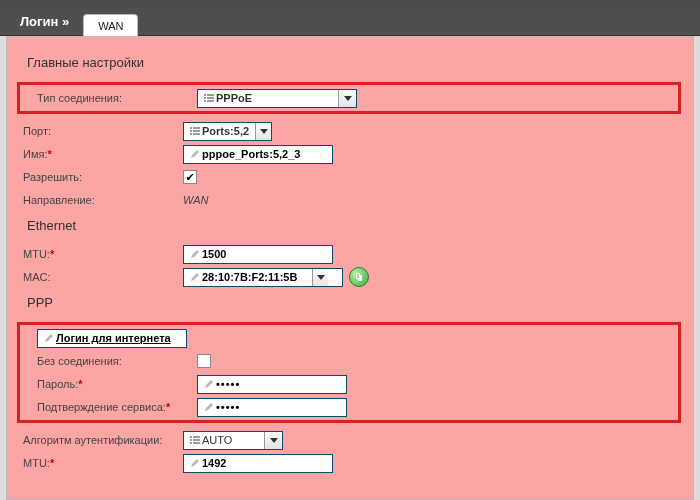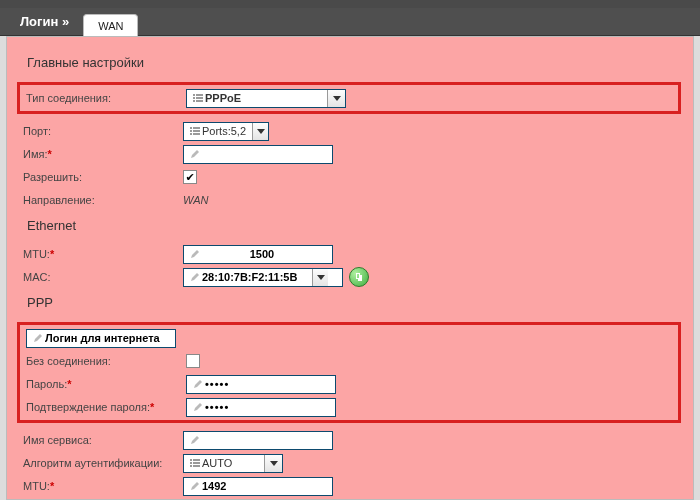--- a/index.html
+++ b/index.html
@@ -72,21 +72,21 @@
   .chev-down {
     width: 0; height: 0; border-left: 4px solid transparent;
     border-right: 4px solid transparent; border-top: 5px solid #333;
   }
   .native-dd {
     border-left: 1px solid #999; width: 16px; height: 17px;
     display:inline-flex;align-items:center;justify-content:center;
     background: linear-gradient(#fdfdfd,#e4e4e4);
   }
 
-  .hi-red { border: 3px solid #d82020; padding: 2px 4px; margin: 2px 0 6px -4px; }
+  .hi-red { border: 3px solid #d82020; padding: 2px 15px; margin: 2px 0 6px -4px; }
   .hi-red .row:last-child{ margin-bottom:0; }
 
   .checkbox {
     width: 14px; height: 14px; border: 1px solid #888; background: #fff;
     display: inline-flex; align-items: center; justify-content: center;
     font-size: 11px; color: #000;
   }
   .static-val { font-size: 11px; color: #444; font-style: italic; }
 
   .clone-btn {
@@ -133,37 +133,38 @@
 
   <div class="row">
     <div class="label">Порт:</div>
     <div class="field">
       <div class="ctl select">
         <span class="icon-slot">
           <svg width="10" height="10" viewBox="0 0 10 10">
               <path d="M0 1h2v2H0zM3 1h7v2H3zM0 4h2v2H0zM3 4h7v2H3zM0 7h2v2H0zM3 7h7v2H3z" fill="#9a9a9a"></path>
             </svg>
         </span>
-        <span class="sel-text" style="font-weight:normal">Ports:5,2</span>
+        <span class="sel-text" style="font-weight:bold">Ports:5,2</span>
         <span class="sel-btn" style="width:16px">
             <span class="chev-down"></span>
           </span>
       </div>
     </div>
   </div>
 
   <div class="row">
     <div class="label"><span>Имя:</span><span class="req">*</span></div>
     <div class="field">
       <div class="ctl" style="width:150px">
         <span class="icon-slot">
           <svg width="10" height="10" viewBox="0 0 10 10">
               <path d="M1 9l1-3 5-5 2 2-5 5-3 1z" fill="#bababa"></path>
             </svg>
         </span>
+        <input type="text" style="font-weight: bold;" value="pppoe_Ports:5,2_3">
       </div>
     </div>
   </div>
 
   <div class="row">
     <div class="label">Разрешить:</div>
     <div class="field">
       <span class="checkbox">✔</span>
     </div>
   </div>
@@ -179,21 +180,21 @@
 
   <div class="row">
     <div class="label"><span>MTU:</span><span class="req">*</span></div>
     <div class="field">
       <div class="ctl" style="width:150px">
         <span class="icon-slot">
           <svg width="10" height="10" viewBox="0 0 10 10">
               <path d="M1 9l1-3 5-5 2 2-5 5-3 1z" fill="#bababa"></path>
             </svg>
         </span>
-        <input type="text" style="font-weight: bold; text-align: center;" value="1500">
+        <input type="text" style="font-weight: bold;" value="1500">
       </div>
     </div>
   </div>
 
   <div class="row">
     <div class="label">MAC:</div>
     <div class="field">
       <div class="ctl" style="width:160px">
         <span class="icon-slot">
           <svg width="10" height="10" viewBox="0 0 10 10">
@@ -217,21 +218,21 @@
 
   <div class="hi-red">
     <div class="row">
       <div class="field">
         <div class="ctl" style="width:150px">
           <span class="icon-slot">
             <svg width="10" height="10" viewBox="0 0 10 10">
                 <path d="M1 9l1-3 5-5 2 2-5 5-3 1z" fill="#bababa"></path>
               </svg>
           </span>
-          <input type="text" style="font-weight: bold;" value="Логин для интернета">
+          <input type="text" style="font-weight: bold; text-decoration: underline;" value="Логин для интернета">
         </div>
       </div>
     </div>
     <div class="row">
       <div class="label">Без соединения:</div>
       <div class="field">
           <span class="checkbox"></span>
         </div>
     </div>
     <div class="row">
@@ -241,47 +242,34 @@
           <span class="icon-slot">
             <svg width="10" height="10" viewBox="0 0 10 10">
                 <path d="M1 9l1-3 5-5 2 2-5 5-3 1z" fill="#bababa"></path>
               </svg>
           </span>
           <input type="text" style="font-weight: bold; letter-spacing: 1px;" value="•••••">
         </div>
       </div>
     </div>
     <div class="row">
-      <div class="label"><span>Подтверждение пароля:</span><span class="req">*</span></div>
+      <div class="label"><span>Подтверждение сервиса:</span><span class="req">*</span></div>
       <div class="field">
         <div class="ctl" style="width:150px">
           <span class="icon-slot">
             <svg width="10" height="10" viewBox="0 0 10 10">
                 <path d="M1 9l1-3 5-5 2 2-5 5-3 1z" fill="#bababa"></path>
               </svg>
           </span>
           <input type="text" style="font-weight: bold; letter-spacing: 1px;" value="•••••">
         </div>
       </div>
     </div>
   </div>
 
-  <div class="row">
-    <div class="label">Имя сервиса:</div>
-    <div class="field">
-      <div class="ctl" style="width:150px">
-        <span class="icon-slot">
-          <svg width="10" height="10" viewBox="0 0 10 10">
-              <path d="M1 9l1-3 5-5 2 2-5 5-3 1z" fill="#bababa"></path>
-            </svg>
-        </span>
-        <input type="text" value="" style="">
-      </div>
-    </div>
-  </div>
 
   <div class="row">
     <div class="label">Алгоритм аутентификации:</div>
     <div class="field">
       <div class="ctl select" style="width:100px">
         <span class="icon-slot">
           <svg width="10" height="10" viewBox="0 0 10 10">
               <path d="M0 1h2v2H0zM3 1h7v2H3zM0 4h2v2H0zM3 4h7v2H3zM0 7h2v2H0zM3 7h7v2H3z" fill="#9a9a9a"></path>
             </svg>
         </span>

